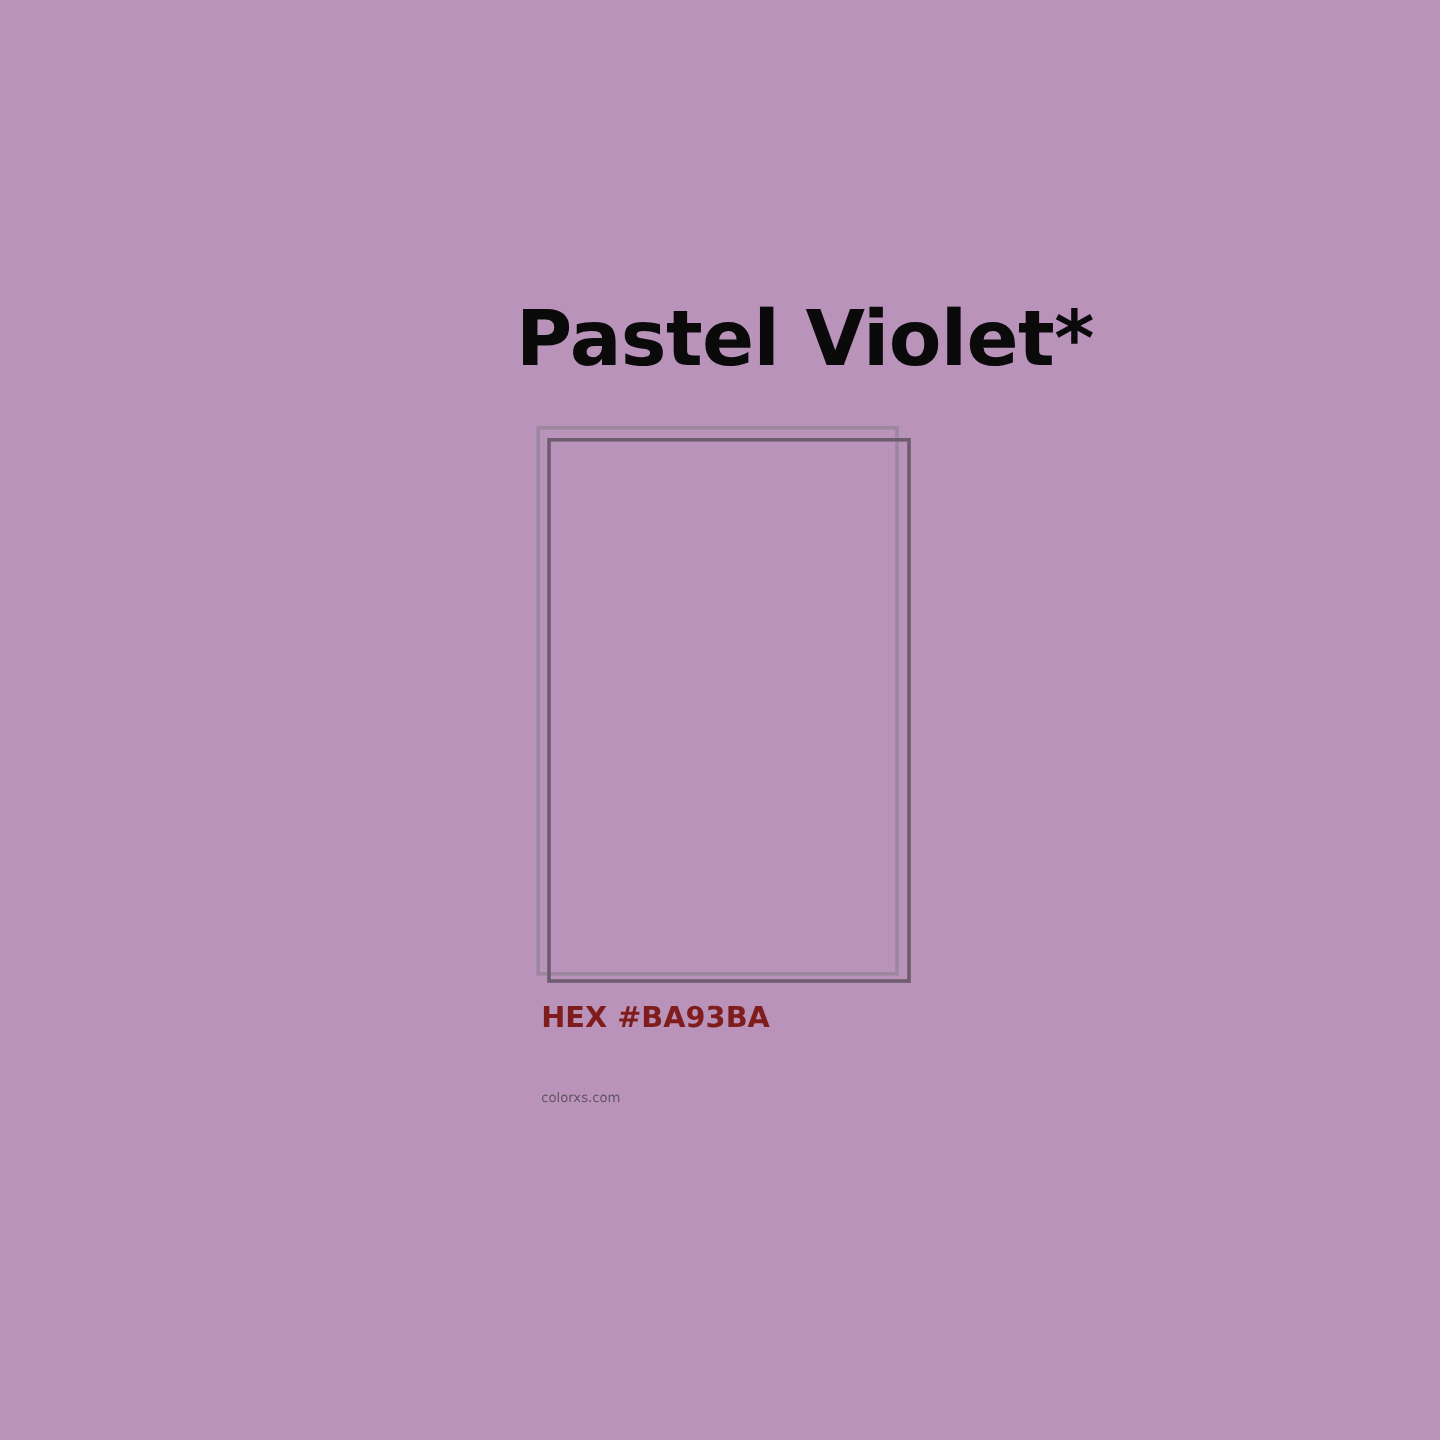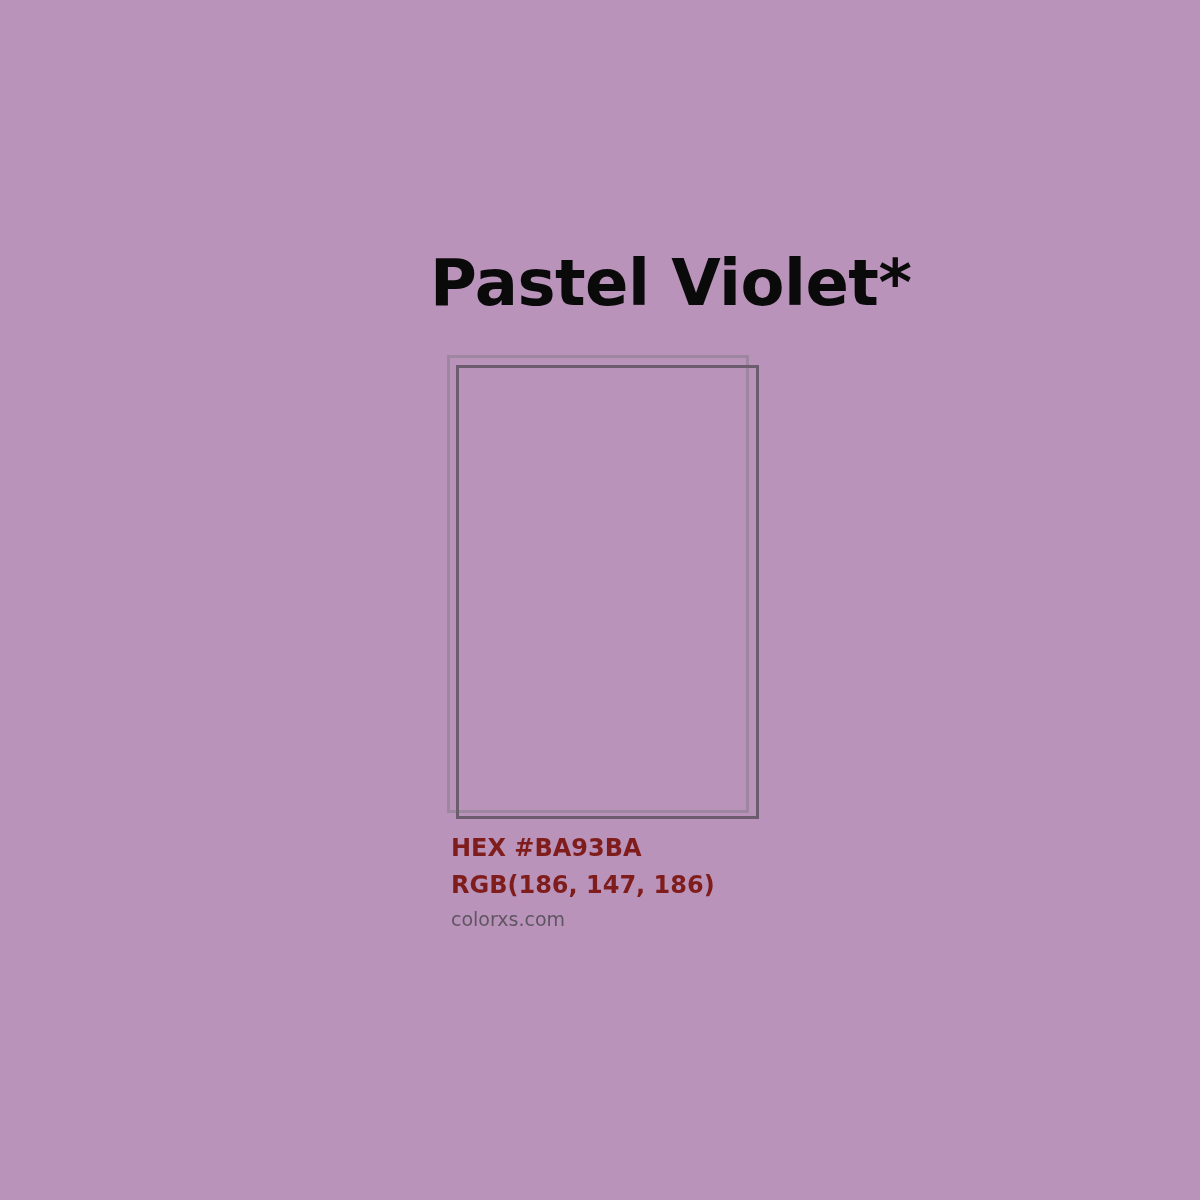--- a/index.html
+++ b/index.html
@@ -76,38 +76,37 @@
   #hex-value {
     top: 834px;
   }
   #rgb-value {
     top: 871px;
   }
   #site-watermark {
     position: absolute;
     left: 451px;
     top: 908px;
-    font-size: 19px;
+    font-size: 11px;
     font-weight: normal;
     color: #5f5563;
     white-space: nowrap;
   }
 </style>
 </head>
 <body>
 
 <div id="page">
 
   <div id="color-title">Pastel Violet*</div>
 
   <div id="swatch-frame">
     <div id="swatch-fill" class="swatch-rect"></div>
     <div id="swatch-rect-outer" class="swatch-rect"></div>
     <div id="swatch-rect-inner" class="swatch-rect"></div>
   </div>
 
   <div id="hex-value" class="info-line">HEX #BA93BA</div>
 
-  <div id="rgb-value" class="info-line">RGB(186, 147, 186)</div>
 
   <div id="site-watermark">colorxs.com</div>
 
 </div>
 
 </body></html>

